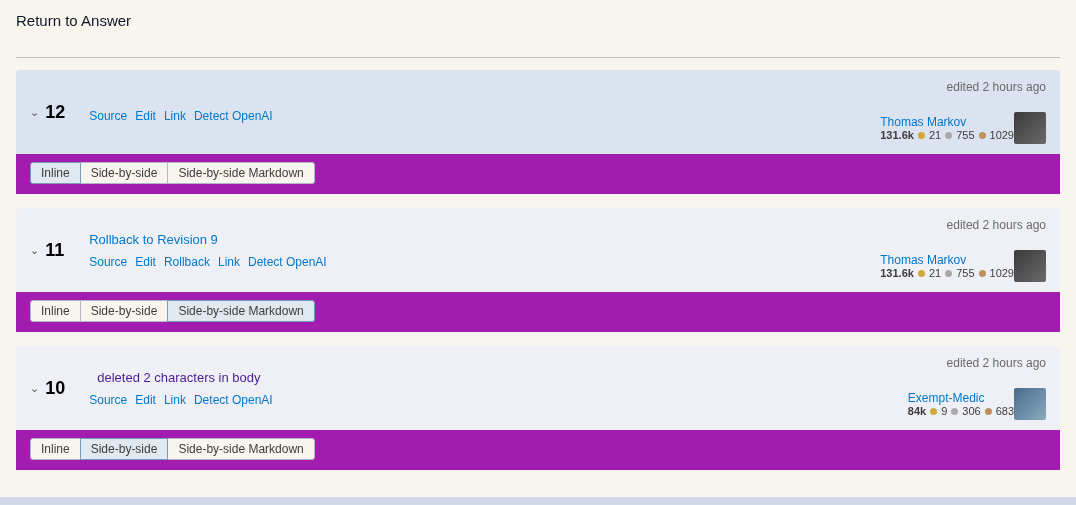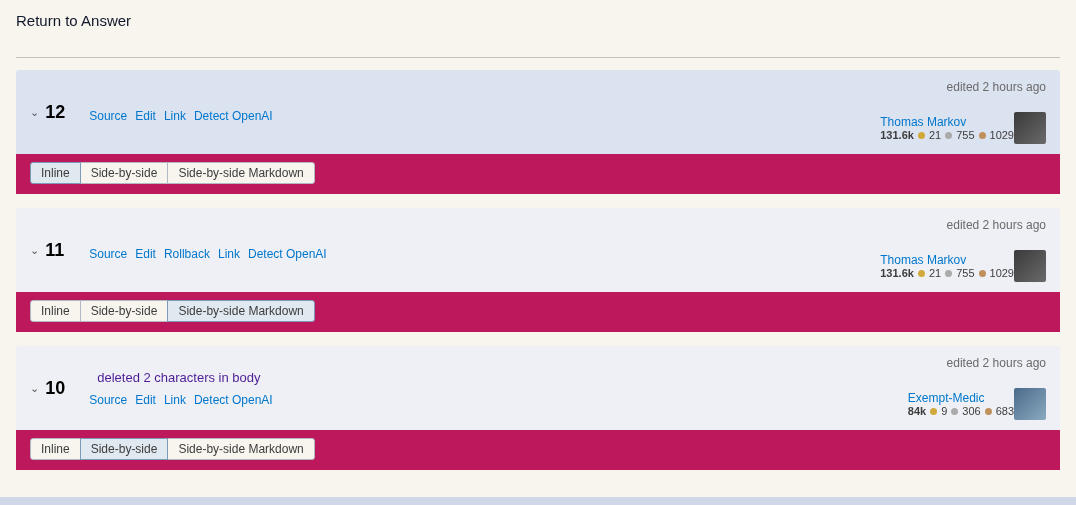--- a/index.html
+++ b/index.html
@@ -130,21 +130,21 @@
       border-radius: 50%;
       display: inline-block;
     }
     .dot-gold { background: #d1a83a; }
     .dot-silver { background: #aaaaaa; }
     .dot-bronze { background: #c0905c; }
     .view-tabs {
       display: flex;
       padding: 8px 14px 10px 14px;
       gap: 0;
-      background: #be185d;
+      background: #a21caf;
     }
     .view-tab {
       border: 1px solid #b0b8c4;
       padding: 3px 10px;
       font-size: 12px;
       cursor: pointer;
       background: #f8f5ee;
       color: #3d3d3d;
       margin-right: -1px;
     }
@@ -215,20 +215,23 @@
       <button class="view-tab">Side-by-side Markdown</button>
     </div>
   </div>
 
   
   <div class="revision-wrapper">
     <div class="revision-header">
       <span class="chevron-down">⌄</span>
       <span class="revision-num">11</span>
       <div class="revision-info">
+        <div>
+          <a class="revision-title">Rollback to Revision <span class="rev-num-link">9</span></a>
+        </div>
         <div class="revision-actions">
           <a>Source</a>
           <a>Edit</a>
           <a>Rollback</a>
           <a>Link</a>
           <a>Detect OpenAI</a>
         </div>
       </div>
       <div class="revision-meta">
         <div class="edited-time">edited 2 hours ago</div>

